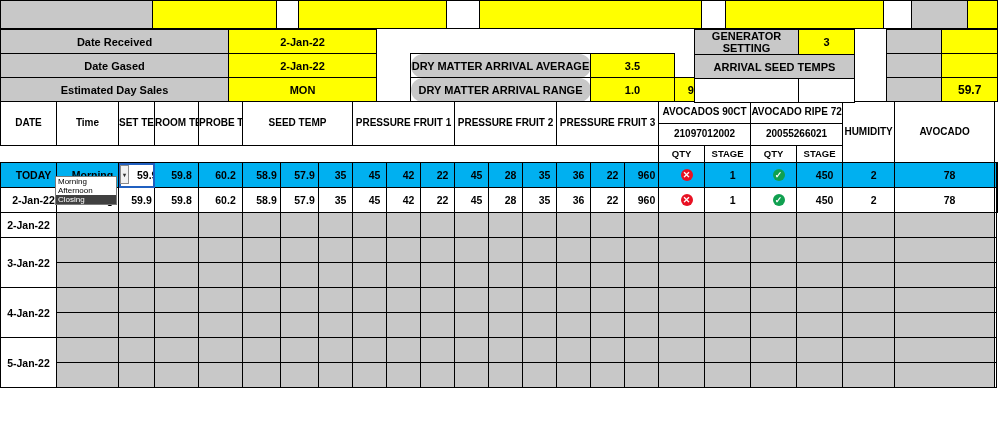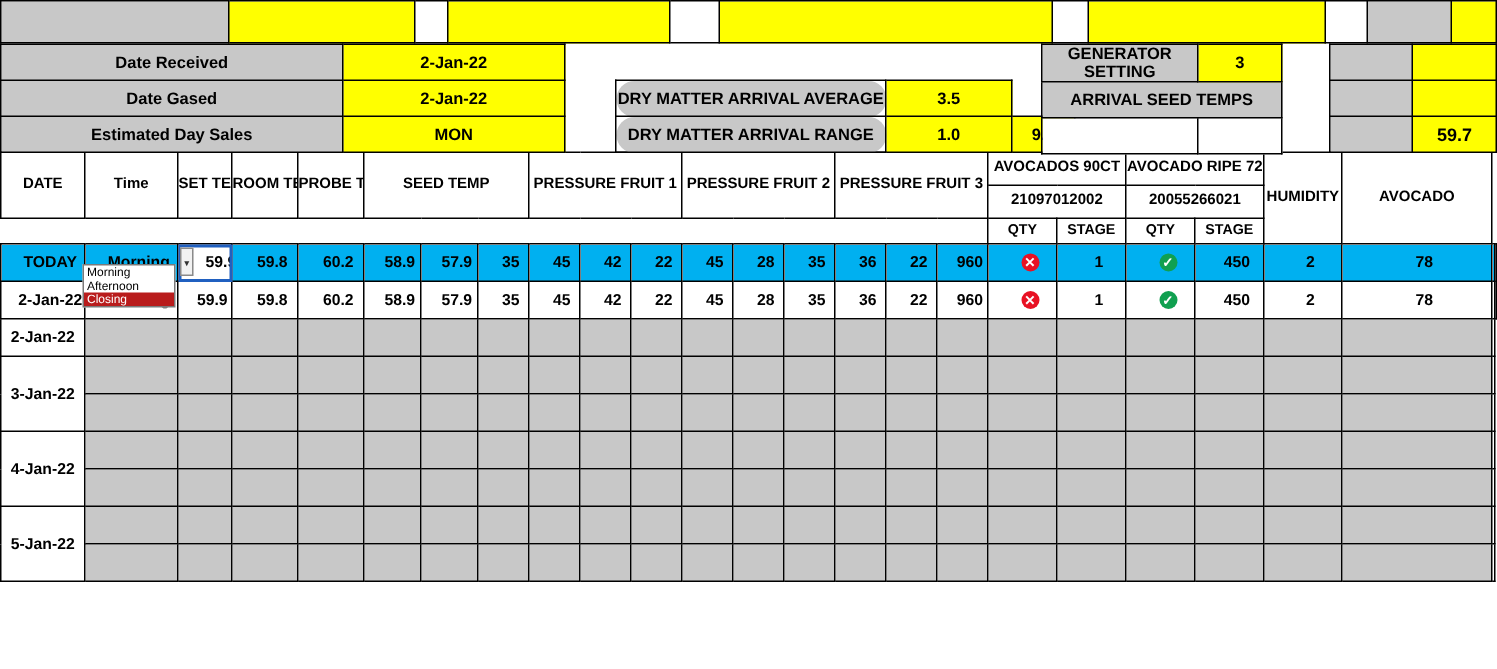--- a/index.html
+++ b/index.html
@@ -126,21 +126,21 @@
     font-size: 8px;
     font-family: "Liberation Sans", sans-serif;
   }
   .dropdown div {
     padding: 0 2px;
     height: 9px;
     line-height: 9px;
     color: #000;
     text-align: left;
   }
-  .dropdown div.hl { background: #b91c1c; color: #fff; }
+  .dropdown div.hl { background: #404040; color: #fff; }
 
   
   .dot {
     display: inline-block;
     width: 12px; height: 12px;
     border-radius: 50%;
     position: relative;
     vertical-align: middle;
   }
   .dot.red { background: #e81123; }

